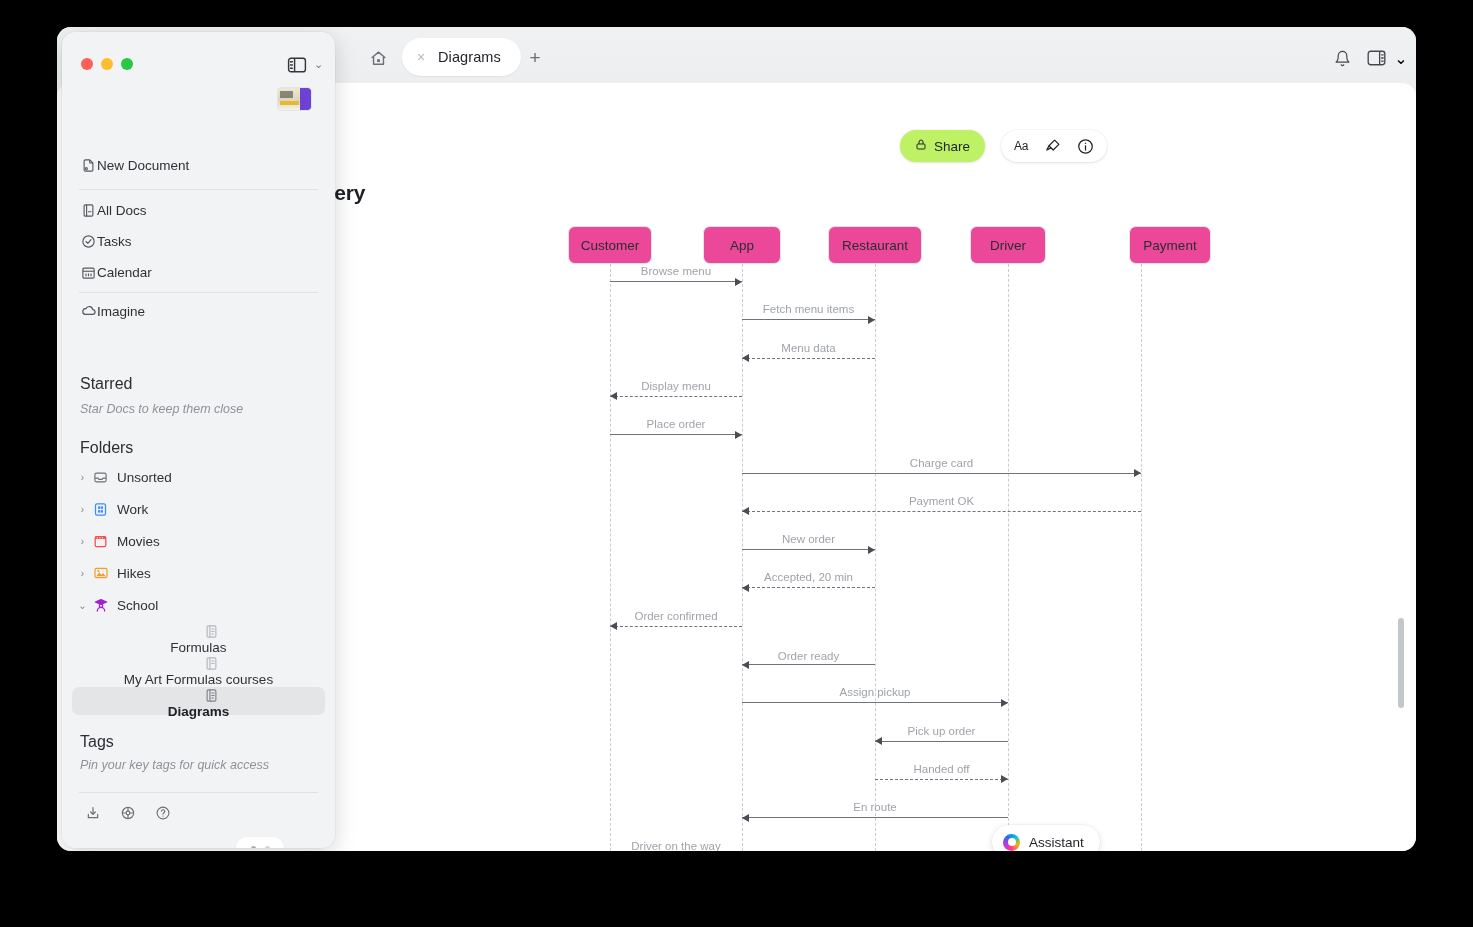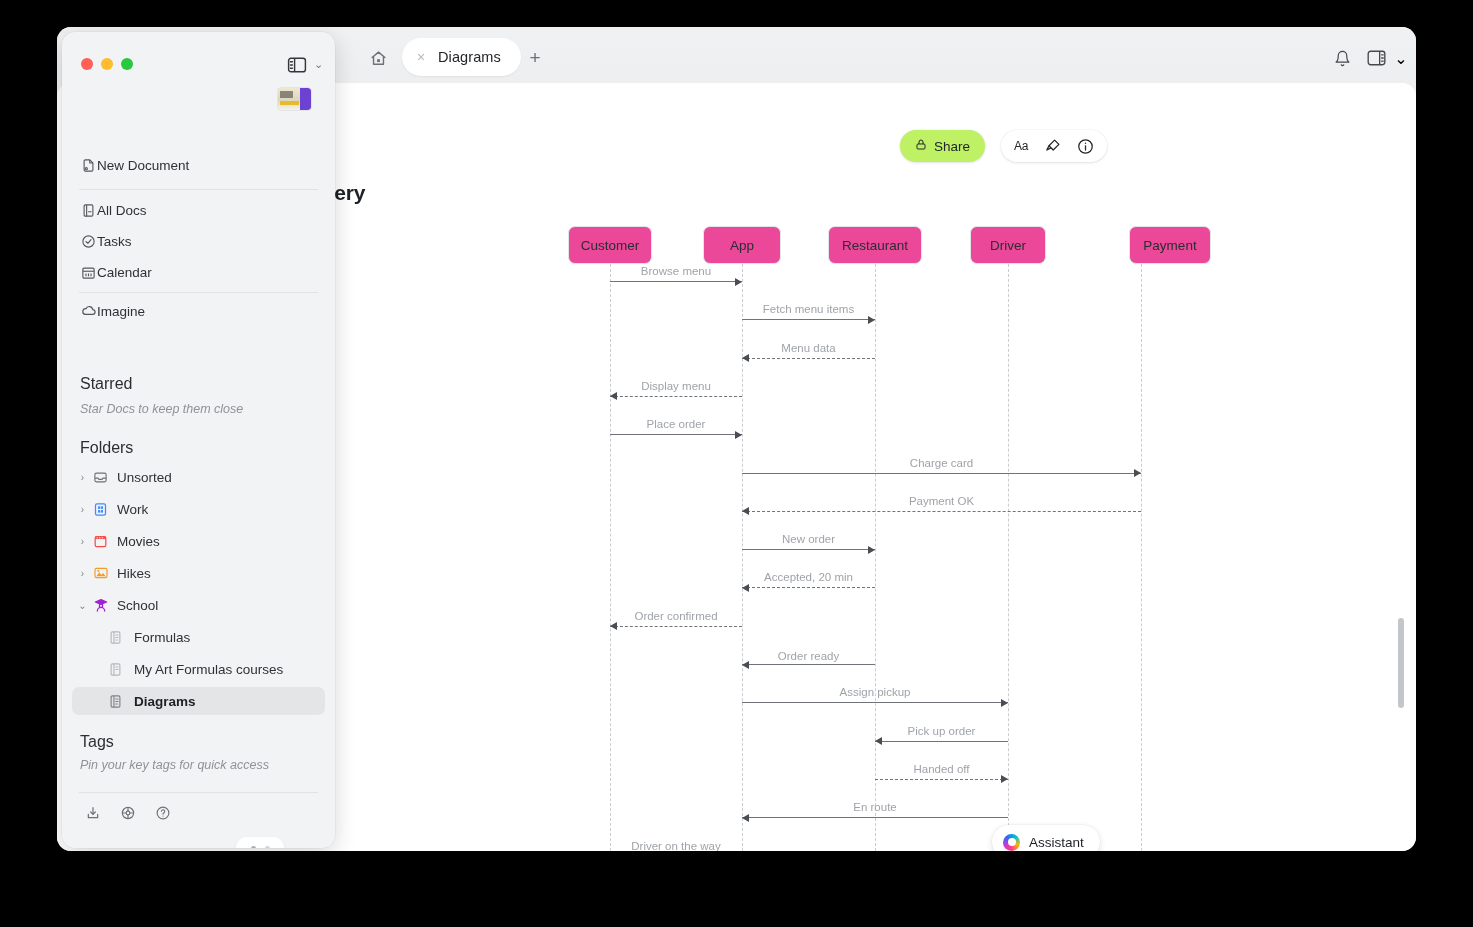--- a/index.html
+++ b/index.html
@@ -284,21 +284,21 @@
   .folder-item .f-icon {
     width: 19px; height: 19px; flex: none;
     display: flex; align-items: center; justify-content: center;
     font-size: 14px; margin-right: 7px;
   }
   .doc-item {
     position: absolute; left: 10px;
     width: 253px; height: 28px;
     display: flex; align-items: center;
     border-radius: 7px;
-    font-size: 13.5px; color: #2e3136;
+    font-size: 13.5px; color: #2e3136; flex-direction: column;
   }
   .doc-item.selected { background: #e4e5e7; font-weight: 600; color: #1d2025; }
   .doc-item .d-icon {
     width: 17px; height: 17px; flex: none;
     margin-left: 35px; margin-right: 10px;
     display: flex; align-items: center; justify-content: center;
   }
 
   #sb-footer-divider {
     position: absolute; left: 17px; top: 760px;

